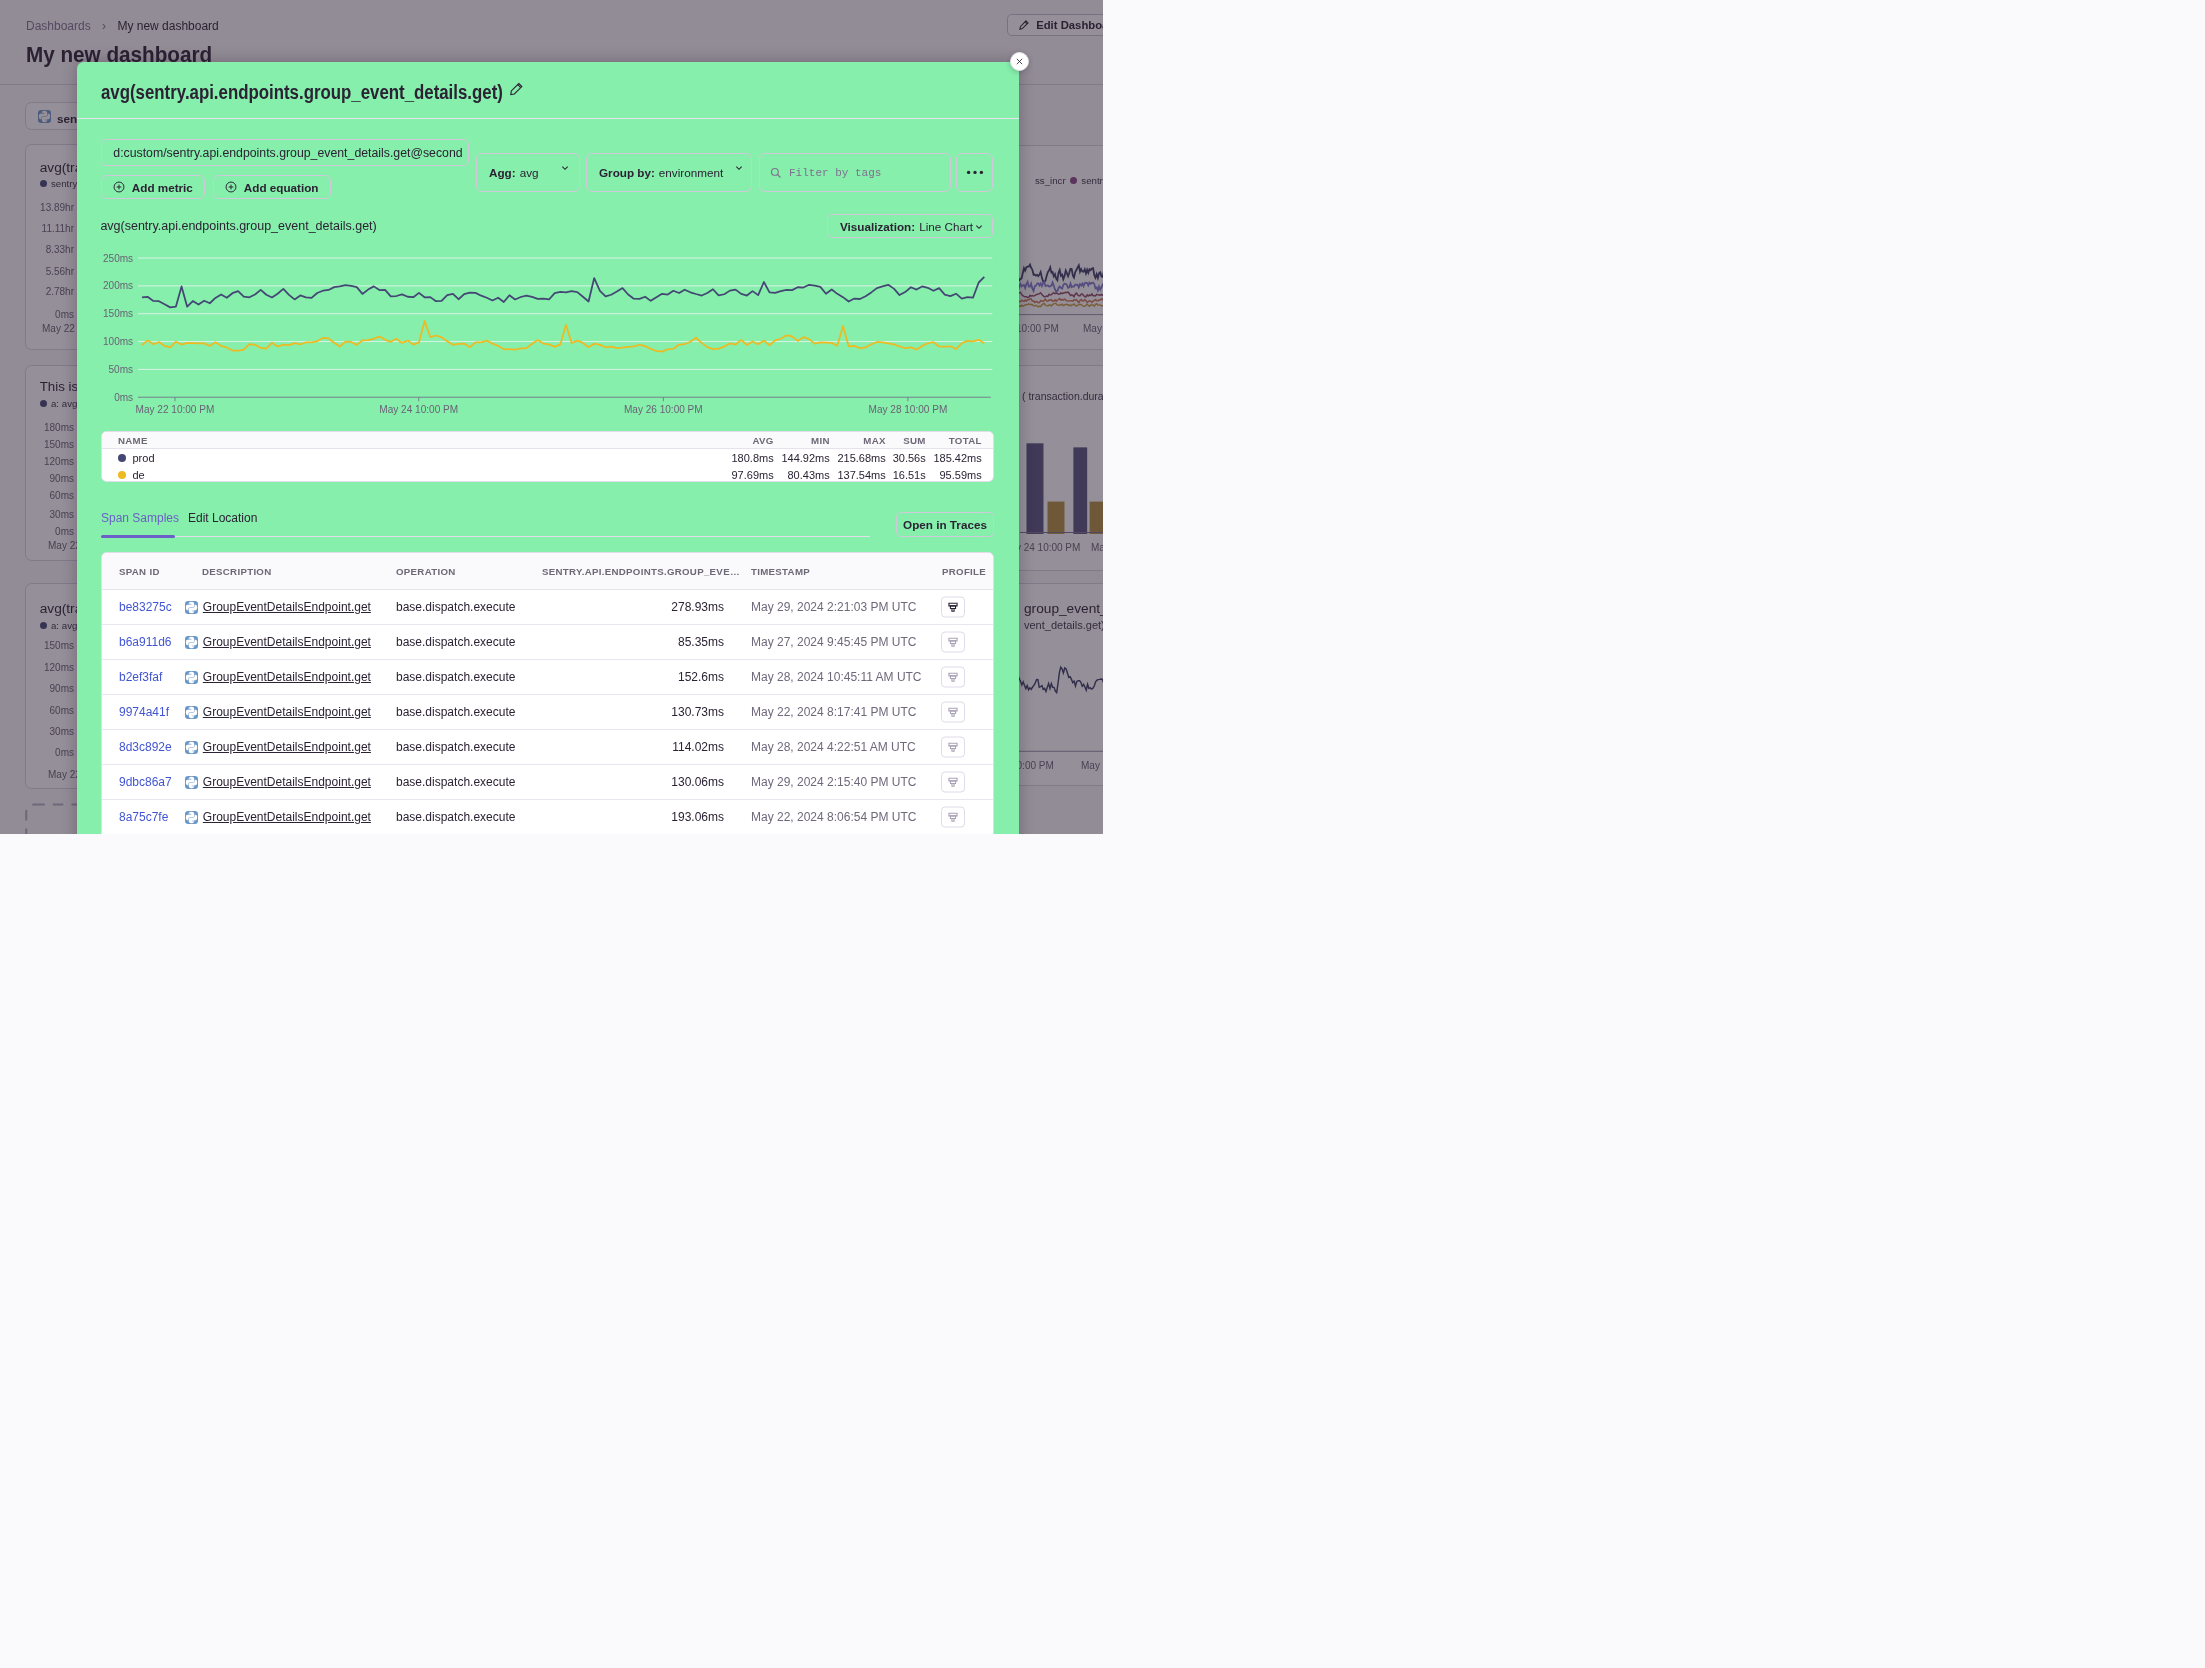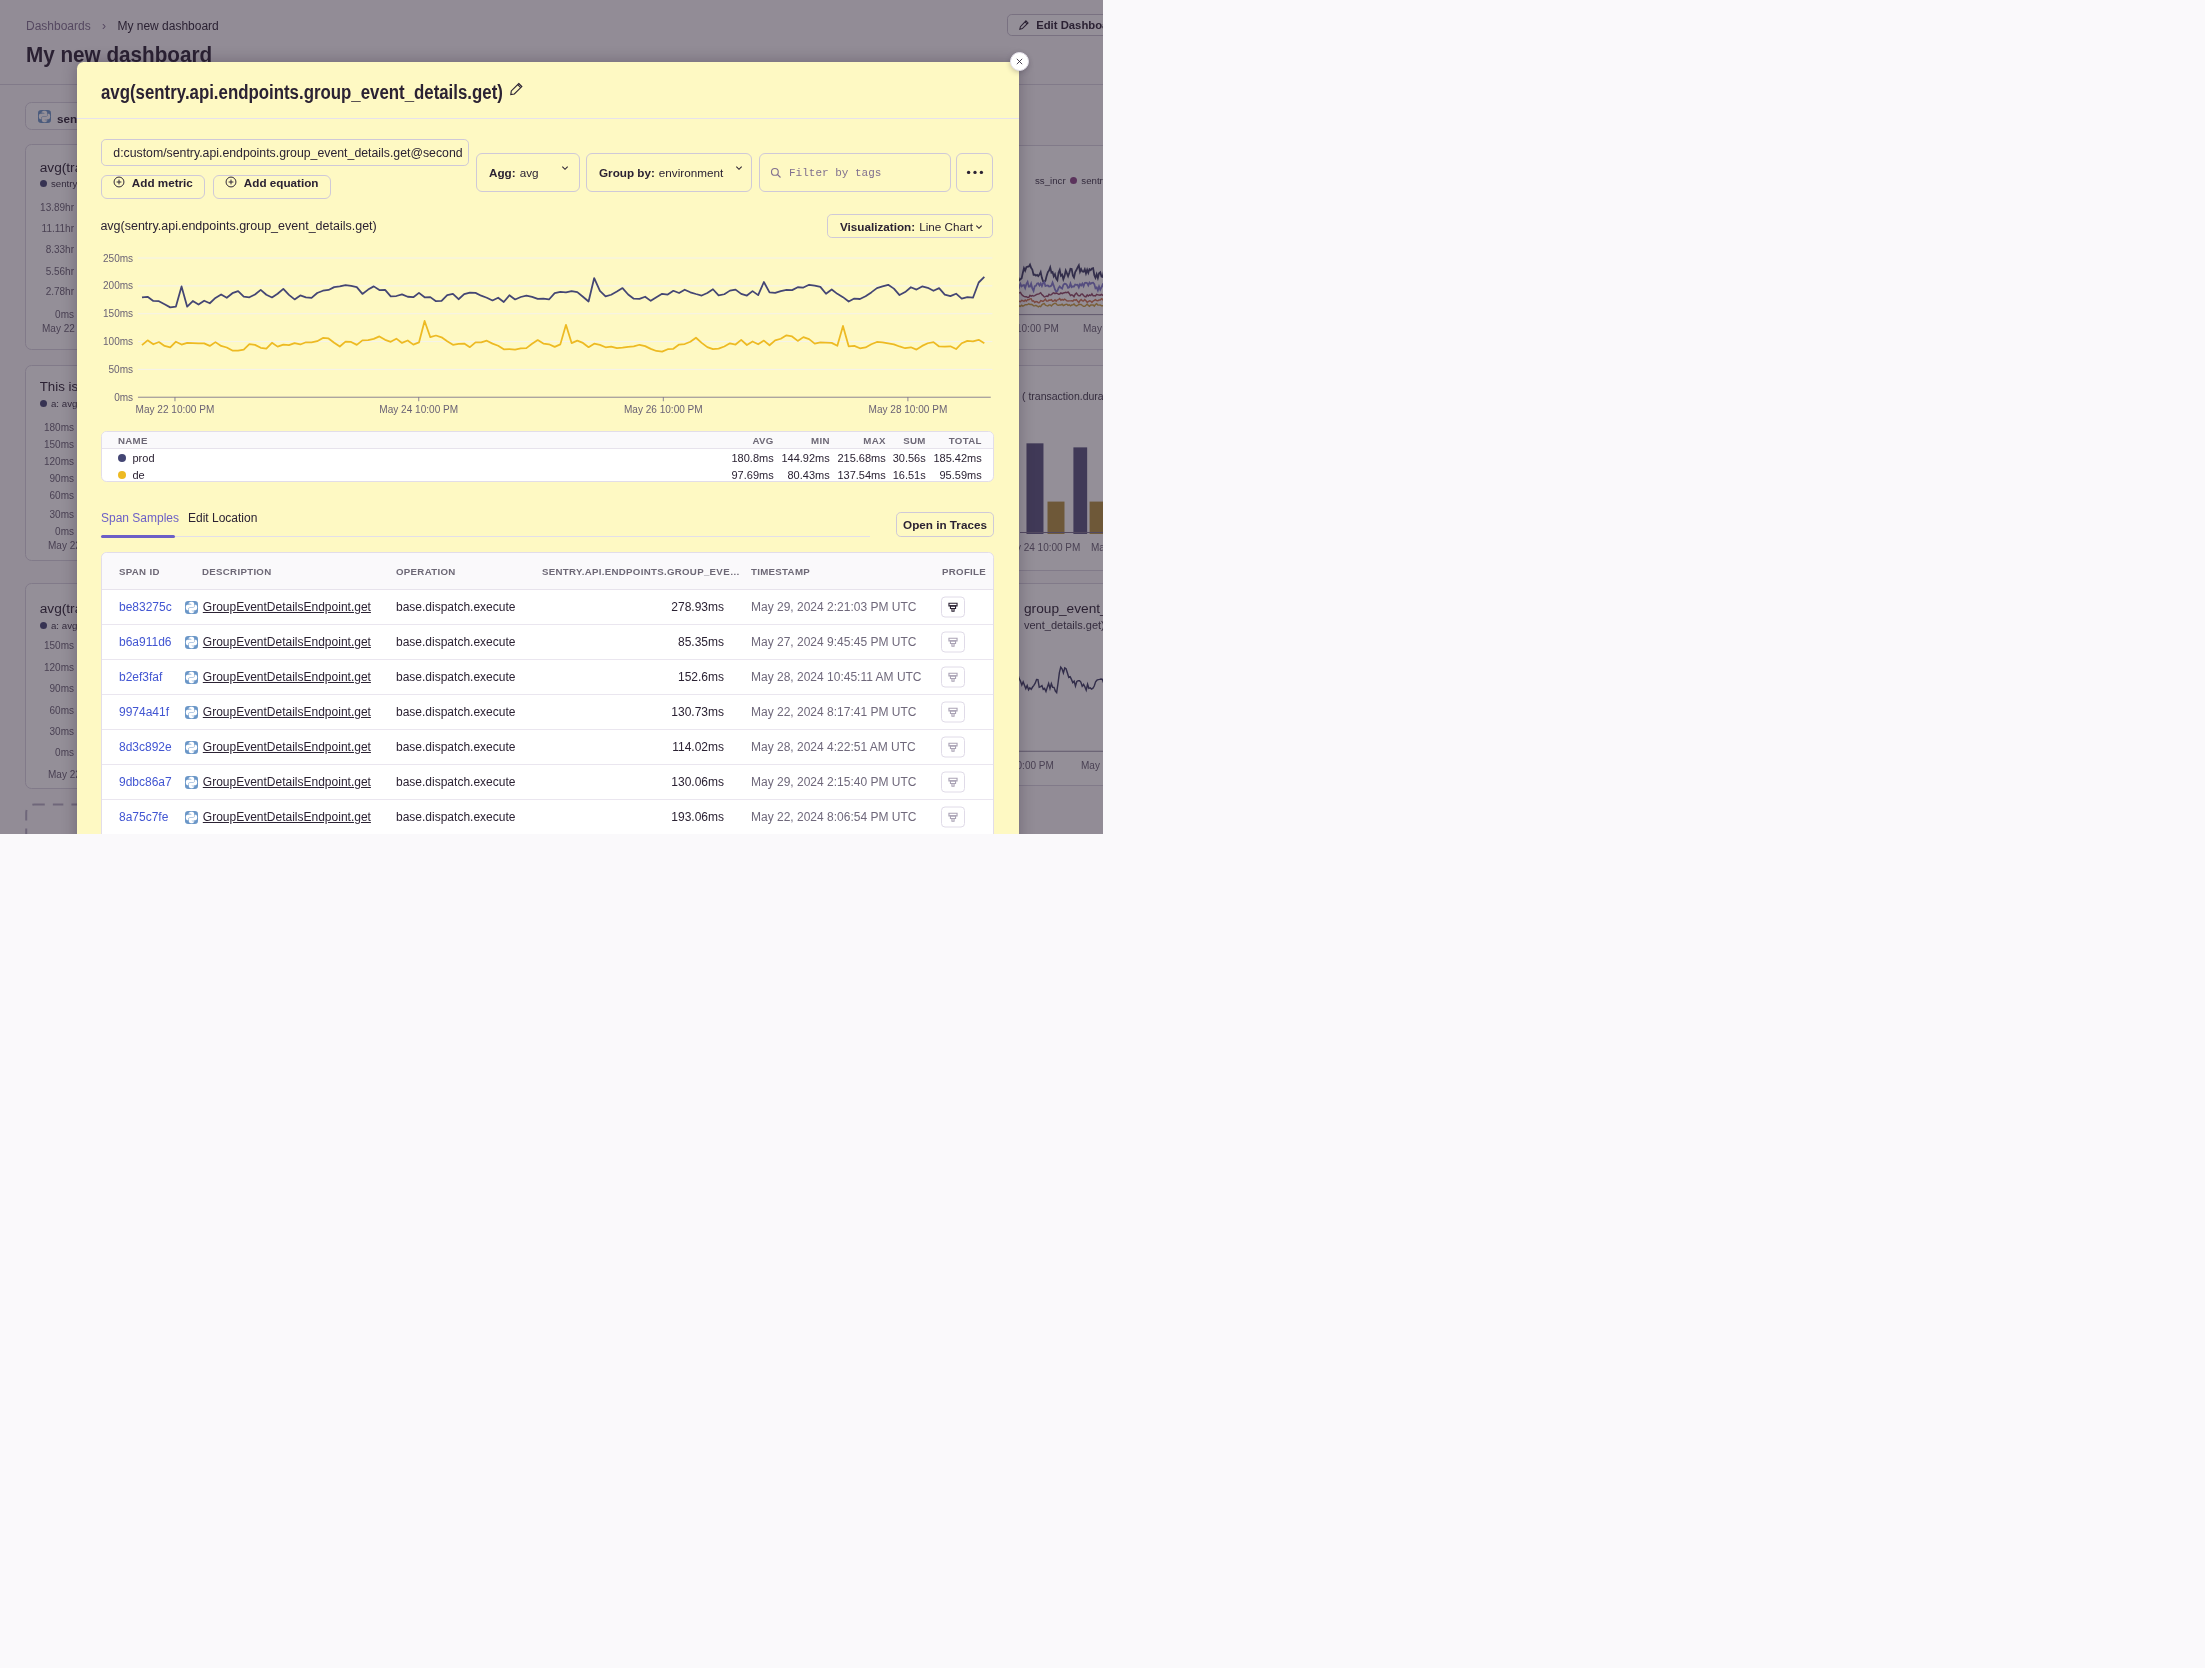--- a/index.html
+++ b/index.html
@@ -18,30 +18,30 @@
 .wlegend { position:absolute; left:13.7px; font-size:9.7px;  color:#3c3547; white-space:nowrap; display:flex; align-items:center; gap:4px; }
 .dot { display:inline-block; width:7.3px; height:7.3px; border-radius:50%; }
 .ylab { position:absolute; font-size:10px; color:#6a6275; text-align:right; width:48px; white-space:nowrap; }
 .xlab { position:absolute; font-size:10px; color:#6a6275; white-space:nowrap; }
 .dashed { position:absolute; left:25px; top:803px; }
 
 
 .overlay { position:absolute; left:0; top:0; width:1103px; height:834px; background:rgba(43,34,51,0.505); z-index:50; }
 
 
-.modal { position:absolute; left:77px; top:62px; width:942px; height:799px; background:#fef9c3; border-radius:6.5px; z-index:60; box-shadow:0 0 14.5px rgba(30,20,40,0.3); }
+.modal { position:absolute; left:77px; top:62px; width:942px; height:799px; background:#86efac; border-radius:6.5px; z-index:60; box-shadow:0 0 14.5px rgba(30,20,40,0.3); }
 .mclose { position:absolute; left:1010px; top:52px; width:19.4px; height:19.4px; border-radius:50%; background:#fff; border:0.8px solid #e3dfe9; z-index:70; box-shadow:0 1.6px 4.8px rgba(40,30,50,0.25); display:flex; align-items:center; justify-content:center; }
 .mtitle { position:absolute; left:24px; top:18.6px; font-size:19.4px; font-weight:bold; white-space:nowrap; transform:scaleX(0.868); transform-origin:0 50%; }
 .mpencil { position:absolute; left:432px; top:19.4px; }
 .mhline { position:absolute; left:0; top:56px; width:942px; height:0.8px; background:#e7e3ec; }
 .qinput { position:absolute; left:24px; top:77px; width:368px; height:27.4px; border:0.8px solid #cfc9d8; border-radius:4.8px; font-size:12.3px; color:#2b2233; display:flex; align-items:center; padding-left:11.3px; white-space:nowrap; overflow:hidden; }
 .selbox { position:absolute; height:39px; top:91px; border:0.8px solid #cfc9d8; border-radius:6px; font-size:11.7px; display:flex; align-items:center; white-space:nowrap; }
 .selbox b { margin-right:4px; }
 .chev { width:8px; height:8px; position:absolute; }
-.addbtn { position:absolute; top:113px; height:24px; border:0.8px solid #cfc9d8; border-radius:6px; font-size:11.7px; font-weight:bold; display:flex; gap:6.5px; padding:0 11.3px; }
+.addbtn { position:absolute; top:113px; height:24px; border:0.8px solid #cfc9d8; border-radius:6px; font-size:11.7px; font-weight:bold; display:flex; align-items:center; gap:6.5px; padding:0 11.3px; }
 .mbody { position:absolute; left:0; top:0; width:942px; height:799px; }
 .chartlabel { position:absolute; left:23.4px; top:157px; font-size:12.5px; color:#2b2233; }
 .visbox { position:absolute; left:750px; top:152px; width:166px; height:24px; border:0.8px solid #cfc9d8; border-radius:4.8px; font-size:11.7px; display:flex; align-items:center; padding-left:12px; }
 .visbox b { margin-right:4px; }
 
 .sumtbl { position:absolute; left:24px; top:369px; width:893px; height:51px; border:0.8px solid #e2dde9; border-radius:5.6px; background:#fff; font-size:11px; overflow:hidden; }
 .sumhdr { height:17px; background:#faf9fb; border-bottom:0.8px solid #e7e3ec; display:flex; align-items:center; font-size:9.7px; font-weight:bold; color:#6d6876; letter-spacing:0.3px; }
 .sumrow { height:17px; display:flex; align-items:center; color:#2b2233; }
 .c-name { padding-left:16px; flex:1; display:flex; align-items:center; gap:6.5px; }
 .c-avg { width:85px; text-align:right; } .c-min { width:56px; text-align:right; } .c-max { width:56px; text-align:right; } .c-sum { width:40px; text-align:right; } .c-tot { width:56px; text-align:right; } .c-pad { width:11.3px; }

